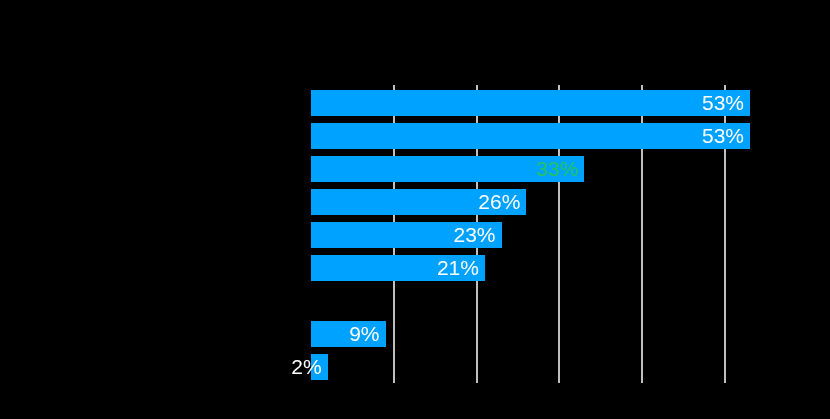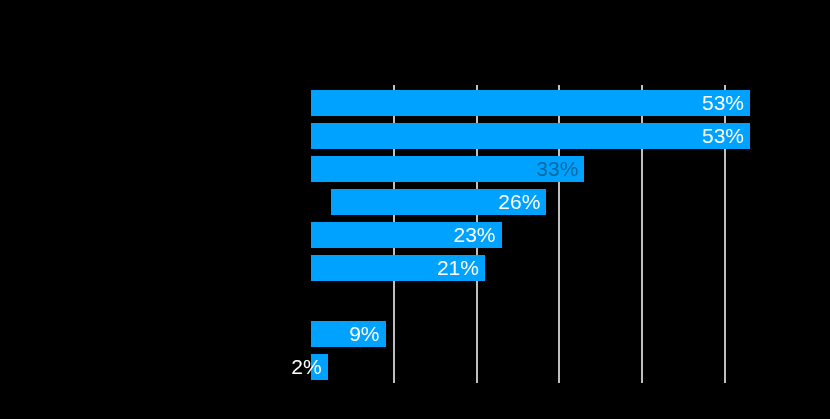--- a/index.html
+++ b/index.html
@@ -126,23 +126,23 @@
       <div class="bar-row" style="top: 90px; left: 311px; width: 438.999px;">
         <div class="bar" style="width: 438.999px; height: 26px; background: rgb(0, 162, 255);"></div>
         <div class="bar-value-label" style="color: rgb(255, 255, 255); height: 26px; line-height: 26px; right: 0px;">53%</div>
       </div>
       <div class="bar-row" style="top: 123px; left: 311px; width: 438.999px;">
         <div class="bar" style="width: 438.999px; height: 26px; background: rgb(0, 162, 255);"></div>
         <div class="bar-value-label" style="color: rgb(255, 255, 255); height: 26px; line-height: 26px; right: 0px;">53%</div>
       </div>
       <div class="bar-row" style="top: 156px; left: 311px; width: 273.339px;">
         <div class="bar" style="width: 273.339px; height: 26px; background: rgb(0, 162, 255);"></div>
-        <div class="bar-value-label" style="color: #0369a1; height: 26px; line-height: 26px; right: 0px;">33%</div>
+        <div class="bar-value-label" style="color: #22c55e; height: 26px; line-height: 26px; right: 0px;">33%</div>
       </div>
-      <div class="bar-row" style="top: 189px; left: 311px; width: 215.358px; margin-left: 20px;">
+      <div class="bar-row" style="top: 189px; left: 311px; width: 215.358px;">
         <div class="bar" style="width: 215.358px; height: 26px; background: rgb(0, 162, 255);"></div>
         <div class="bar-value-label" style="color: rgb(255, 255, 255); height: 26px; line-height: 26px; right: 0px;">26%</div>
       </div>
       <div class="bar-row" style="top: 222px; left: 311px; width: 190.509px;">
         <div class="bar" style="width: 190.509px; height: 26px; background: rgb(0, 162, 255);"></div>
         <div class="bar-value-label" style="color: rgb(255, 255, 255); height: 26px; line-height: 26px; right: 0px; text-align: right;">23%</div>
       </div>
       <div class="bar-row" style="top: 255px; left: 311px; width: 173.943px;">
         <div class="bar" style="width: 173.943px; height: 26px; background: rgb(0, 162, 255);"></div>
         <div class="bar-value-label" style="color: rgb(255, 255, 255); height: 43px; line-height: 26px; right: 0px;">21%</div>

